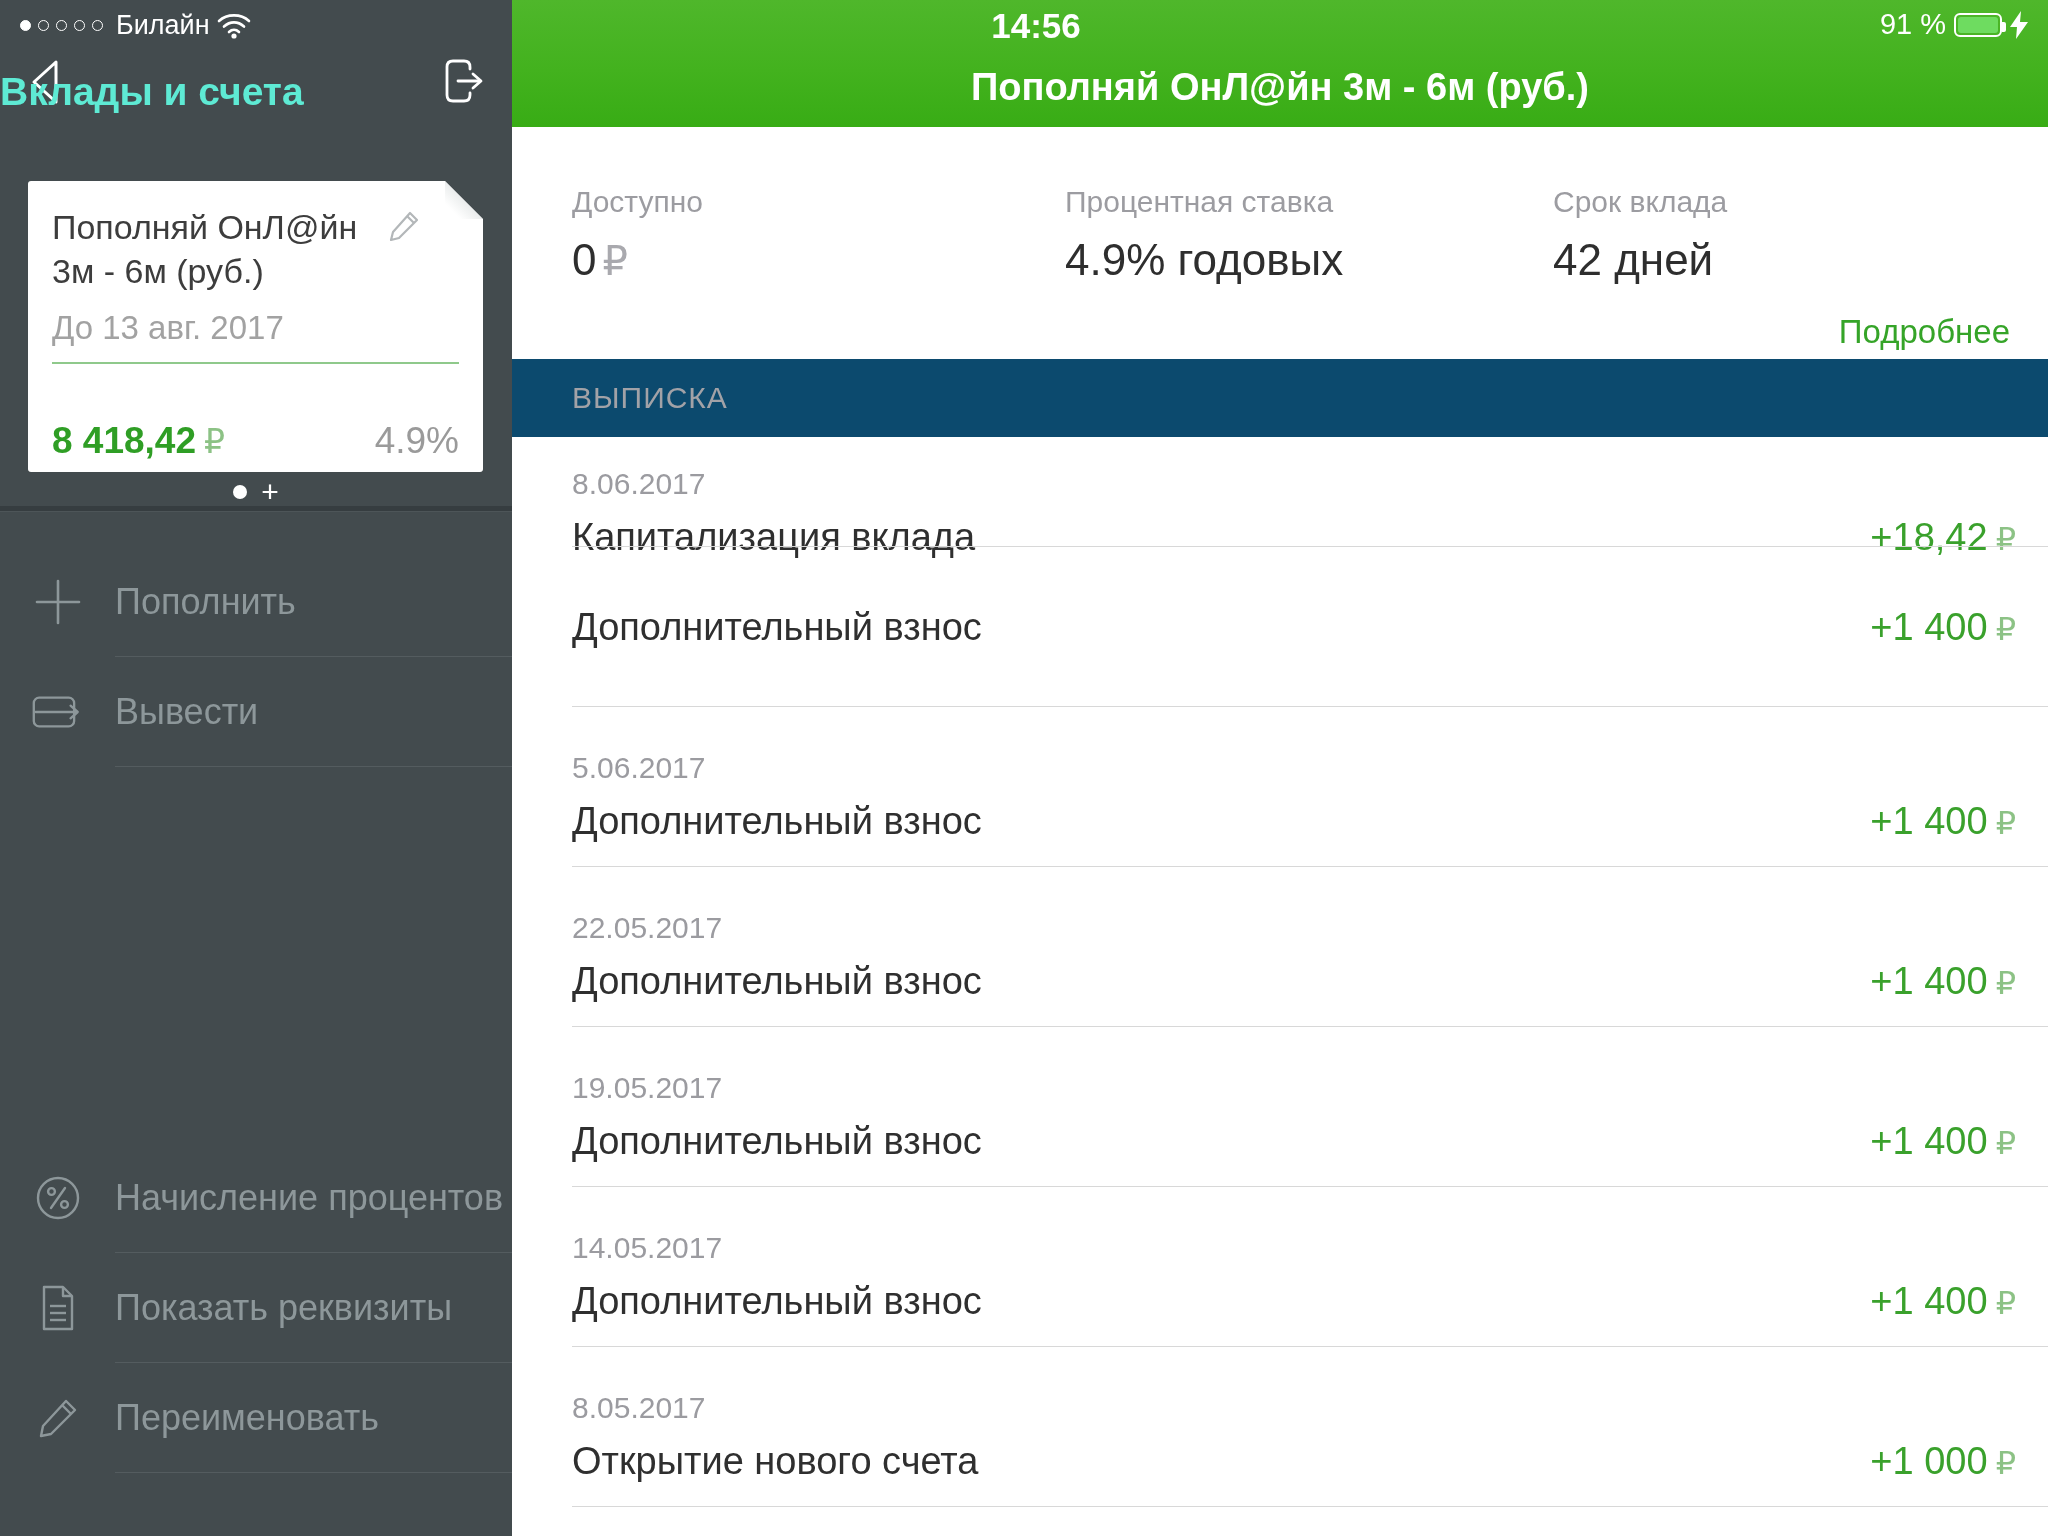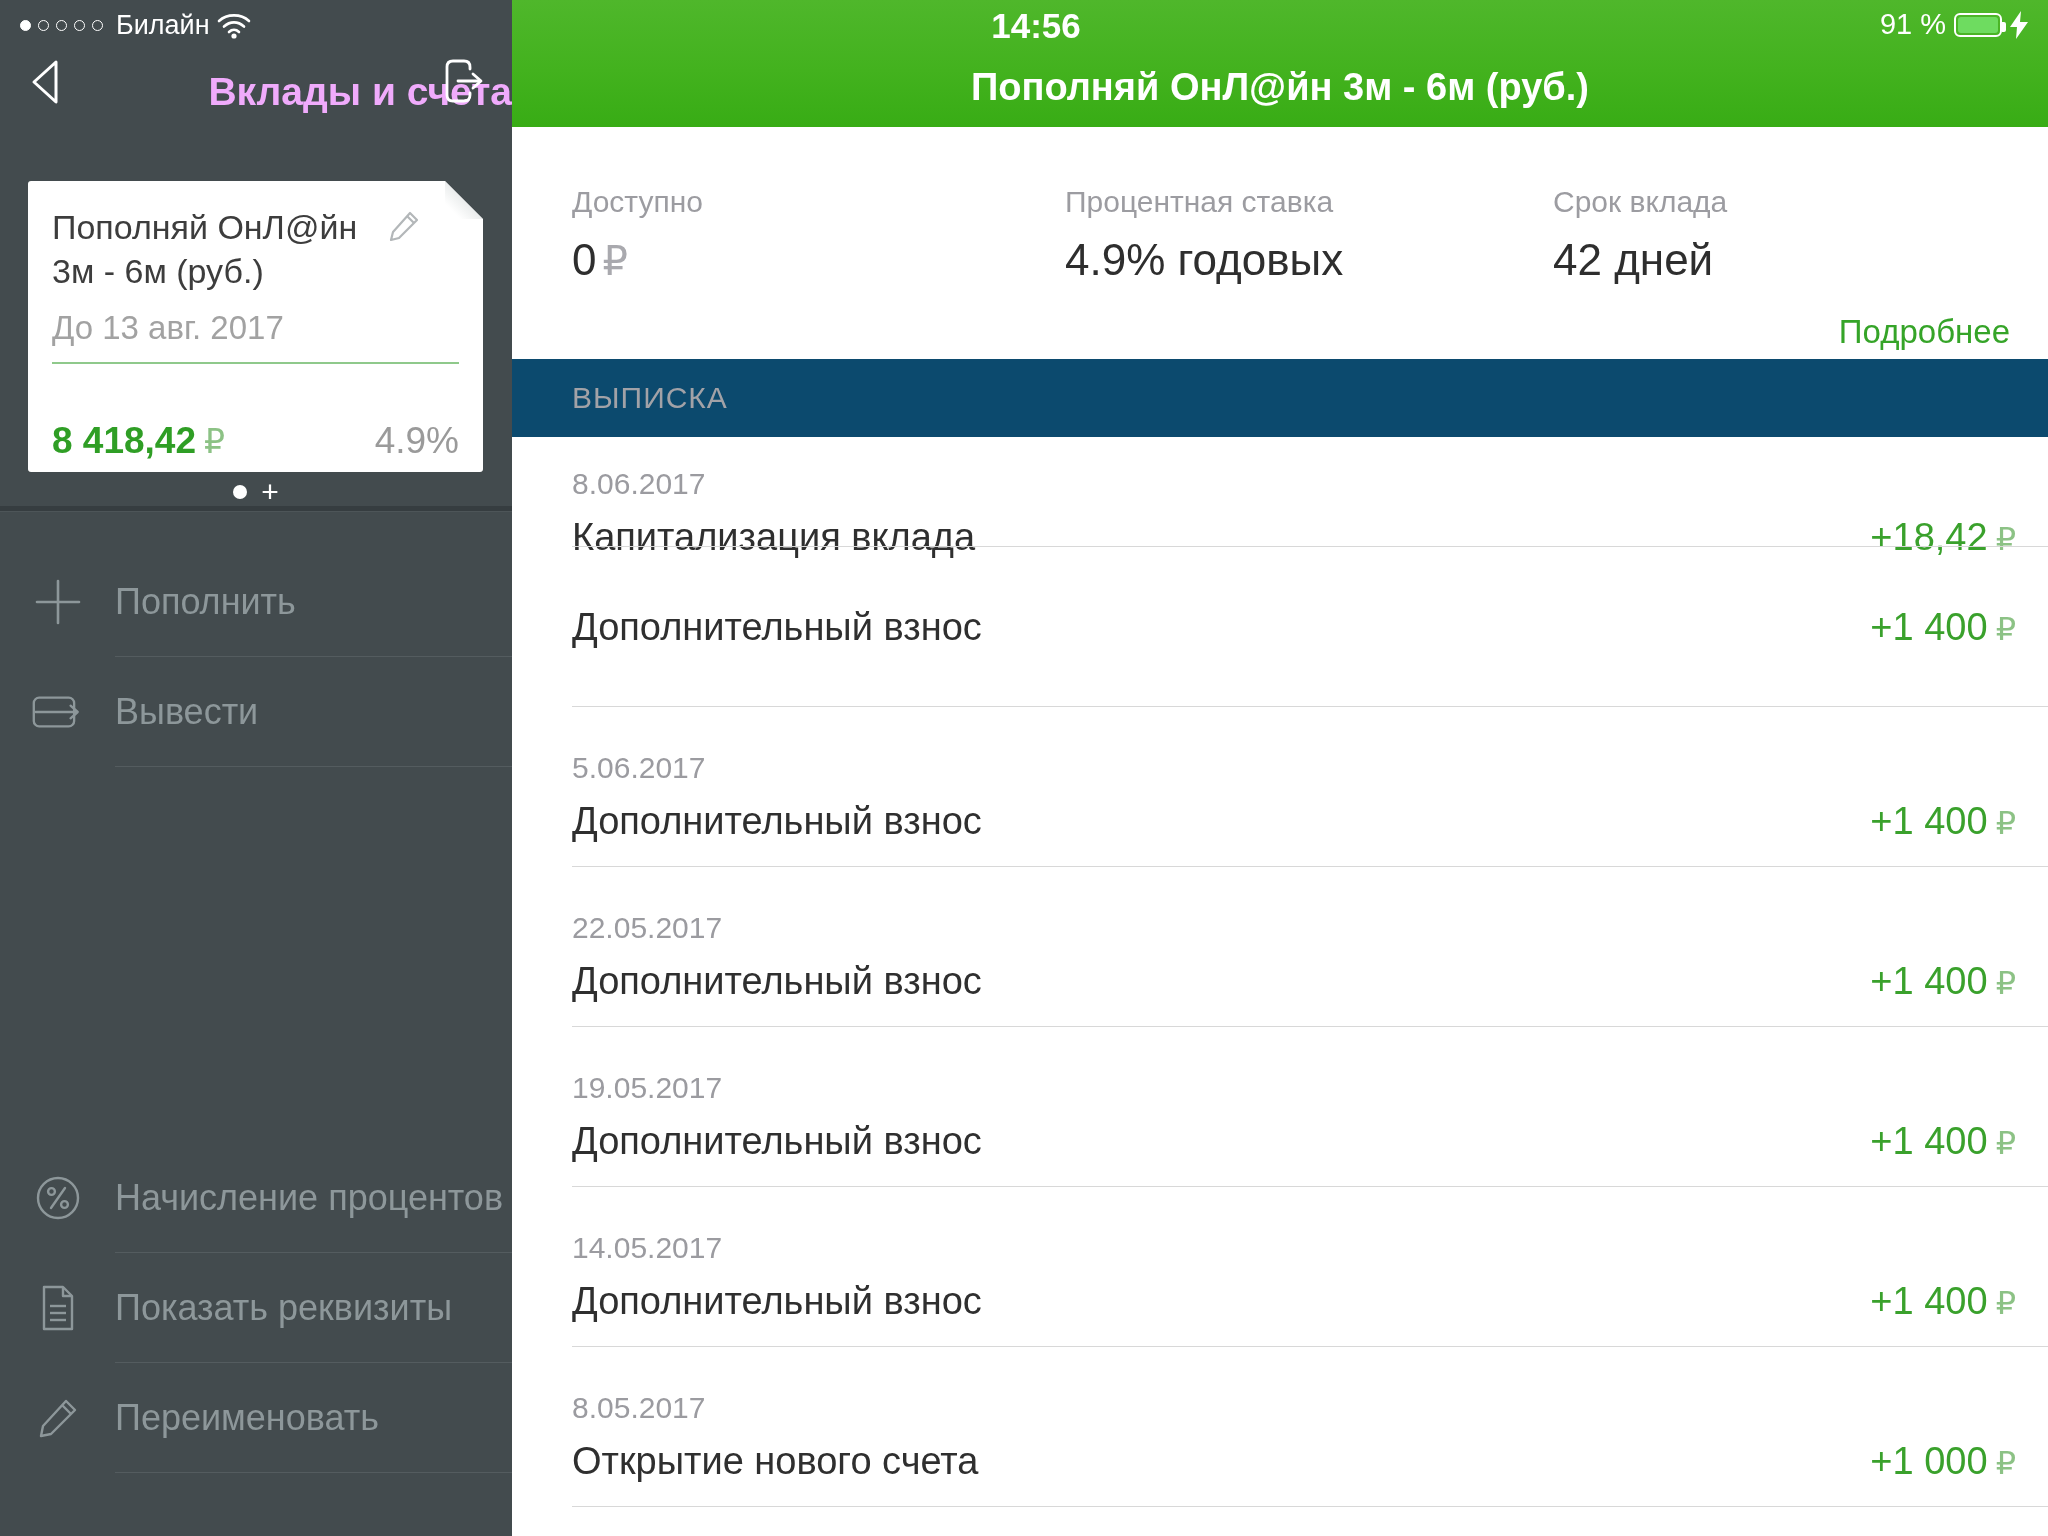--- a/index.html
+++ b/index.html
@@ -9,21 +9,21 @@
     background:#fff;display:flex;
   }
   
   .sidebar{position:relative;width:512px;height:100%;background:#434b4e;flex:0 0 512px;}
   .status-left{position:absolute;top:10px;left:20px;display:flex;align-items:center;gap:7px;}
   .sig-dot{width:11px;height:11px;border-radius:50%;border:1.5px solid #fff;box-sizing:border-box;}
   .sig-dot.filled{background:#fff;}
   .carrier{color:#fff;font-size:27px;margin-left:6px;}
   .side-header{position:absolute;top:50px;left:0;right:0;height:64px;}
   .back-btn{position:absolute;left:26px;top:8px;width:44px;height:48px;cursor:pointer;}
-  .side-title{position:absolute;left:0;right:0;top:8px;text-align:right;color:#f0abfc;font-size:39px;font-weight:bold;margin-top:12px;}
+  .side-title{position:absolute;left:0;right:0;top:8px;text-align:left;color:#5eead4;font-size:39px;font-weight:bold;margin-top:12px;}
   .exit-btn{position:absolute;right:26px;top:6px;width:46px;height:50px;cursor:pointer;}
 
   .deposit-card{
     position:absolute;left:28px;top:181px;width:455px;height:291px;background:#fff;
     border-radius:3px;box-shadow:0 2px 4px rgba(0,0,0,.3);
     clip-path:polygon(0 0, calc(100% - 38px) 0, 100% 38px, 100% 100%, 0 100%);
   }
   .fold{position:absolute;top:0;right:0;width:38px;height:38px;
     background:linear-gradient(225deg,#c3c8ca 0%,#eef0f0 55%,#ffffff 80%);
     clip-path:polygon(0 0,100% 100%,0 100%);}

